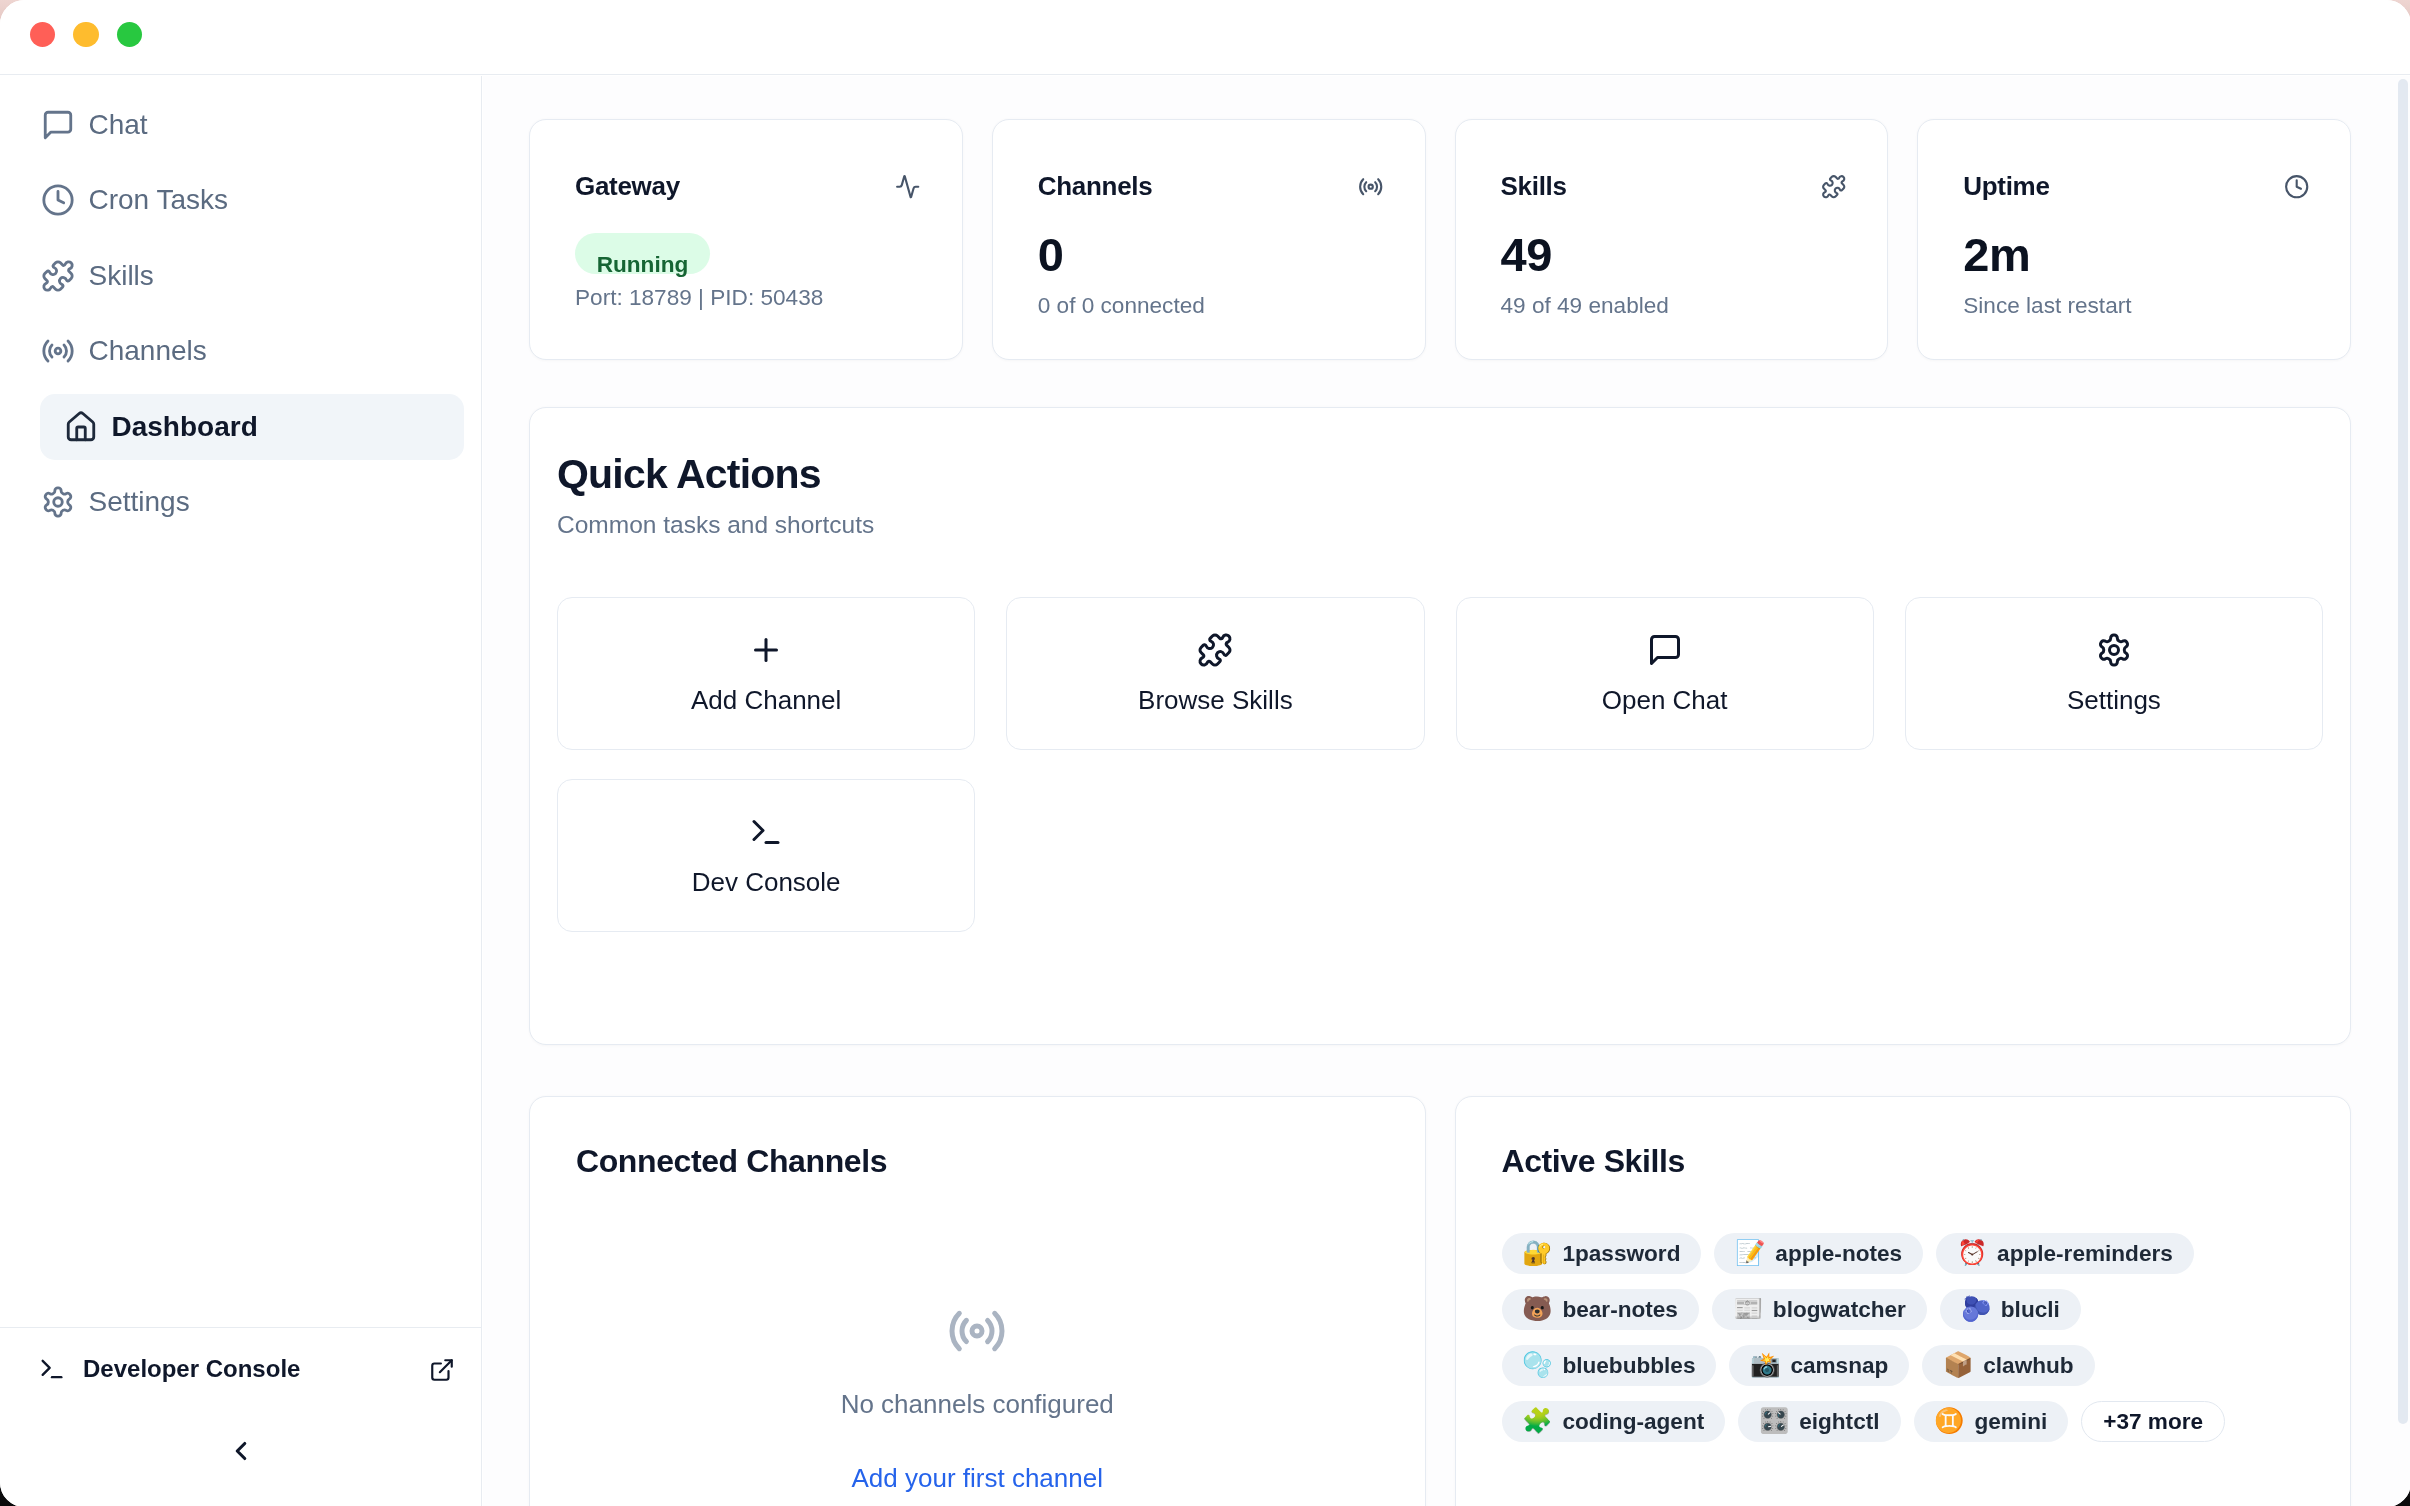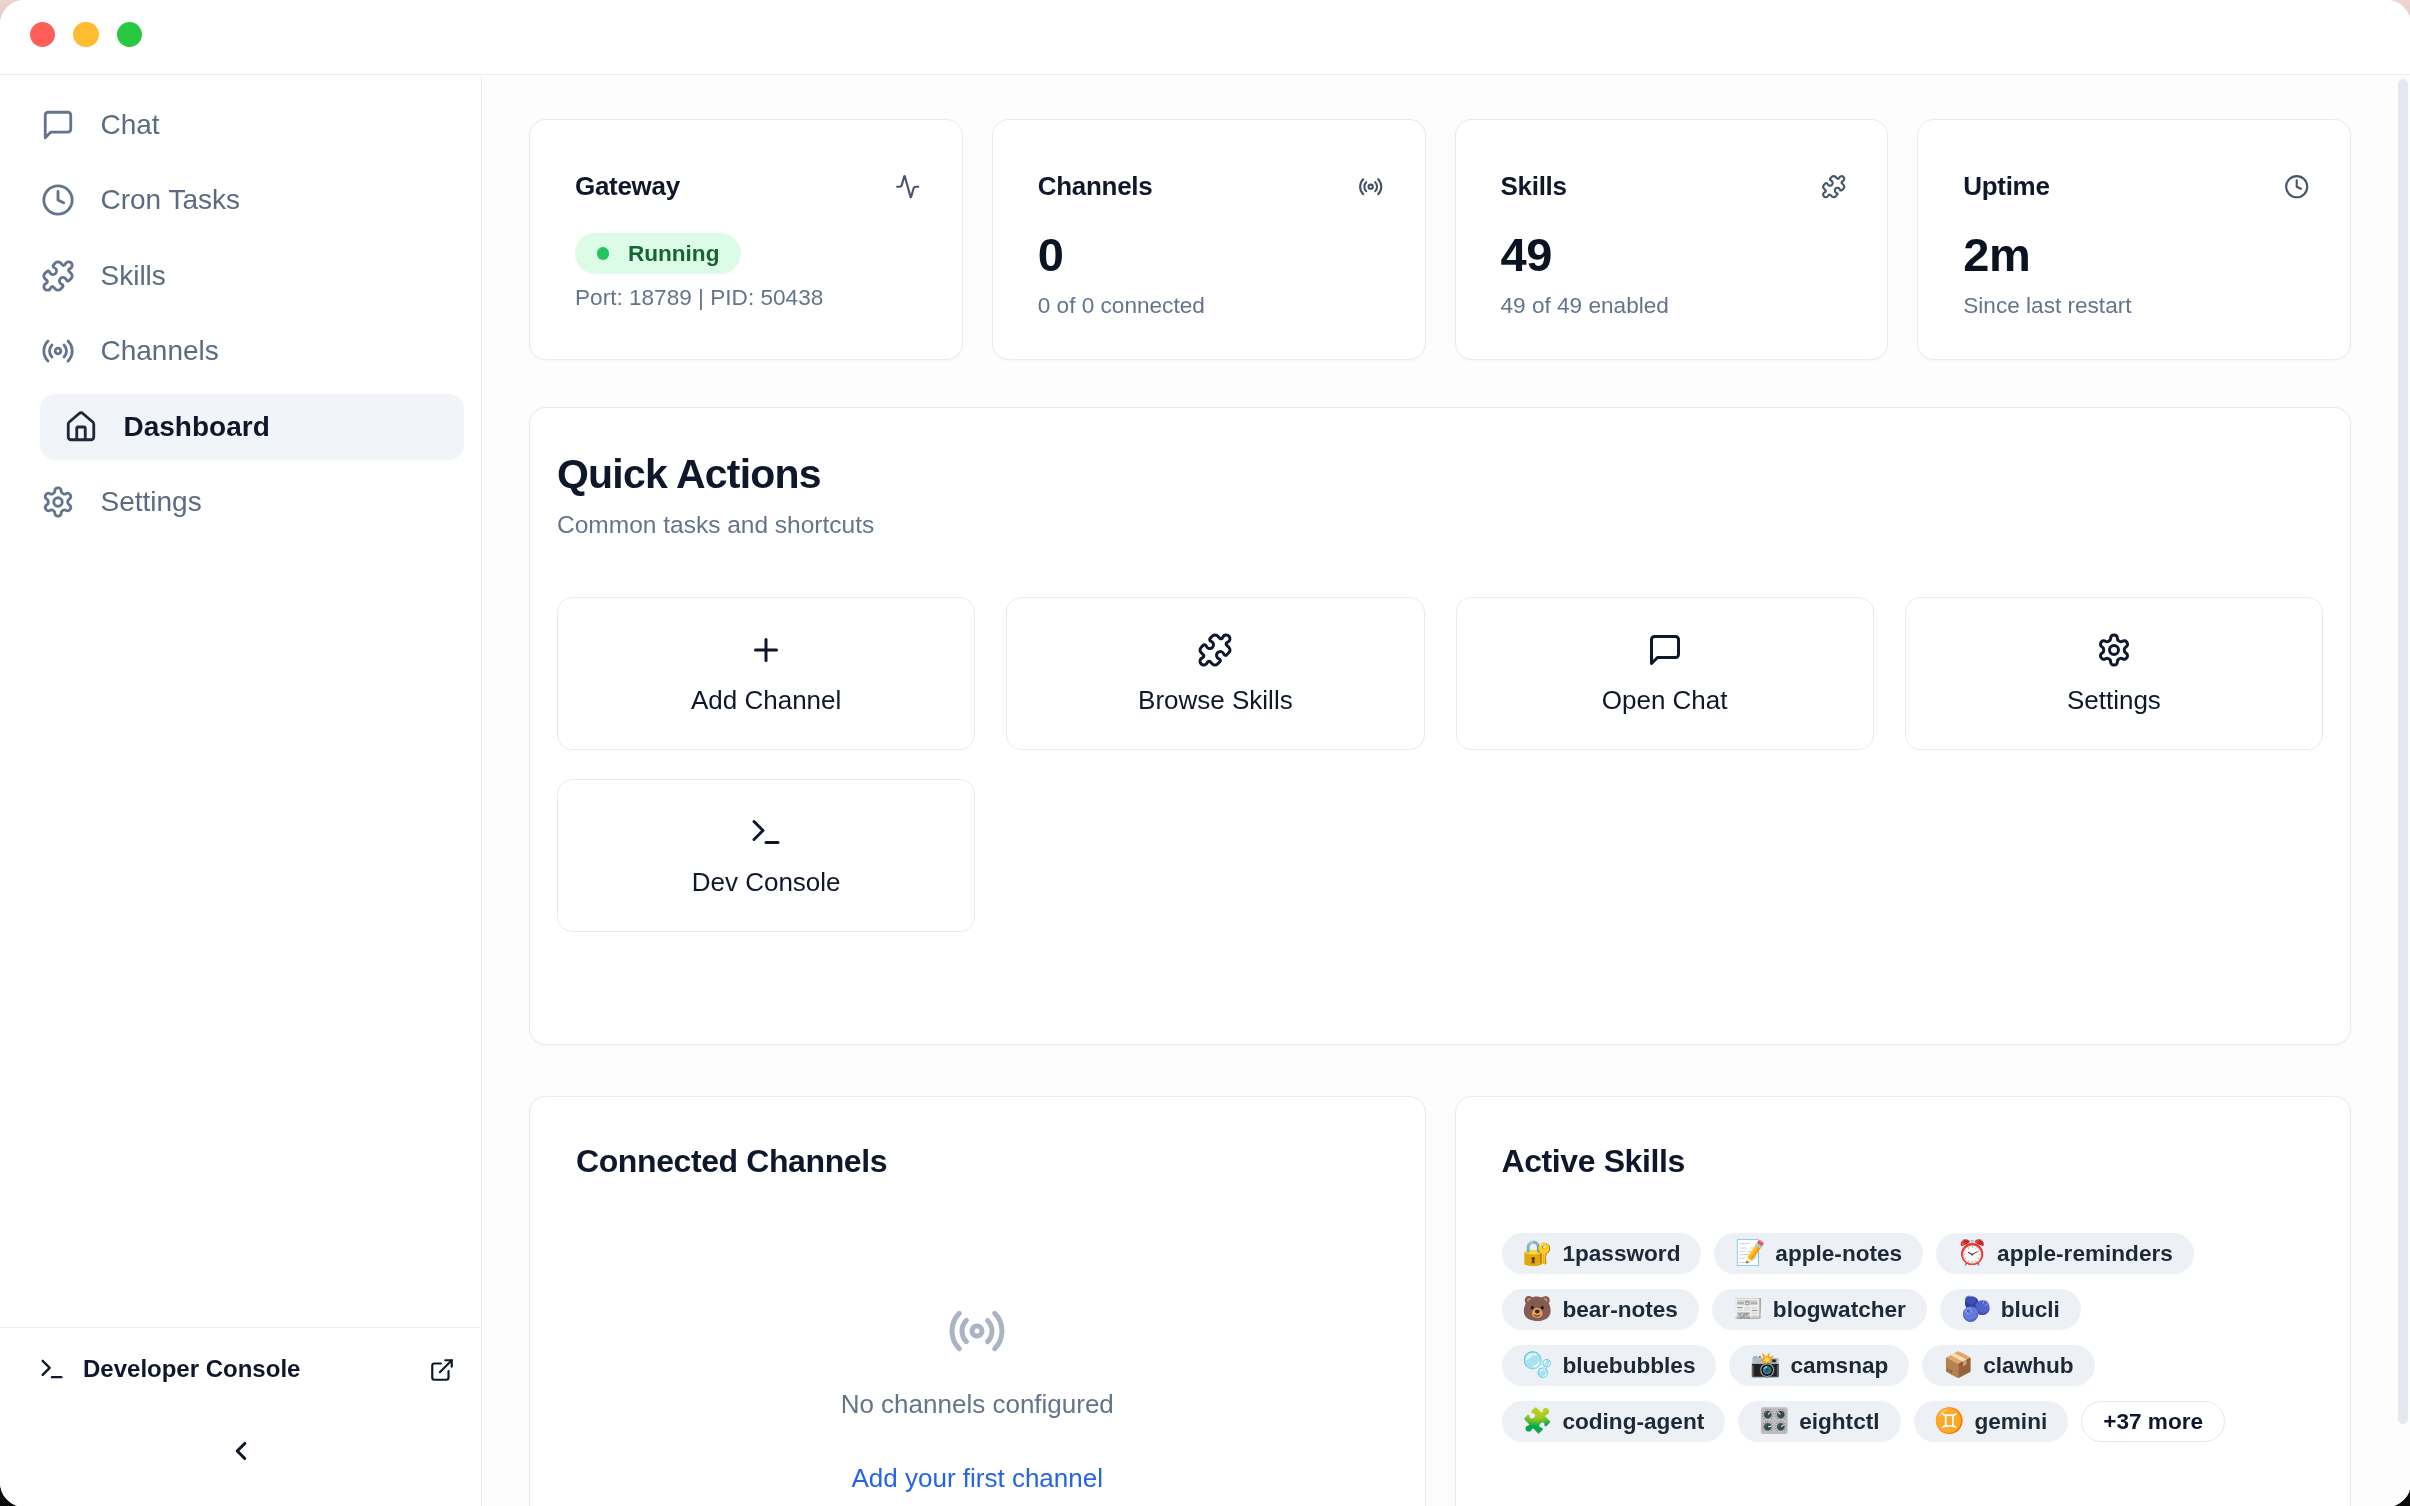--- a/index.html
+++ b/index.html
@@ -14,21 +14,21 @@
     position:absolute;inset:0;background:#ffffff;border-radius:24.5px;overflow:hidden;
   }
   
   .titlebar{position:absolute;left:0;top:0;right:0;height:74px;background:#ffffff;border-bottom:1.9px solid #e8ecf1;}
   .lights{position:absolute;left:30px;top:21.7px;display:flex;gap:18px;}
   .dot{width:25.4px;height:25.4px;border-radius:50%;background:#ccc;border:none;padding:0;}
   
   .sidebar{position:absolute;left:0;top:76px;bottom:0;width:481px;background:#ffffff;border-right:1.9px solid #e8ecf1;}
   .nav{padding-top:16px;display:flex;flex-direction:column;}
   .nav-item{
-    display:flex;align-items:center;gap:26px;height:66px;margin:0 17px 9.4px 17px;
+    display:flex;align-items:center;gap:14px;height:66px;margin:0 17px 9.4px 17px;
     padding-left:23.5px;border-radius:15px;cursor:default;background:transparent;border:none;
     font-size:28px;font-weight:500;color:#5b6b81;
   }
   .nav-item .icon{width:34px;height:34px;color:#64748b;flex:0 0 auto;display:inline-flex;}
   .nav-item.active{background:#f1f5f9;color:#0f172a;font-weight:600;margin-left:40px;}
   .nav-item.active .icon{color:#1e293b;}
   .icon svg{width:100%;height:100%;display:block;}
   
   .side-footer{position:absolute;left:0;right:0;bottom:0;height:179px;border-top:1.9px solid #e8ecf1;}
   .dev-row{display:flex;align-items:center;gap:17px;height:81px;padding:0 26px 0 38px;}
@@ -43,21 +43,21 @@
         padding:43px 60px 0 46px;box-sizing:border-box;}
   .card{background:#ffffff;border:1.9px solid #e6ebf2;border-radius:17px;box-sizing:border-box;
         box-shadow:0 0.9px 2.8px rgba(15,23,42,.03);}
   
   .stats-row{display:flex;gap:29px;border-radius:9px;}
   .stat-card{flex:1;height:241px;padding:51px 41px 0 45px;}
   .stat-head{display:flex;align-items:center;justify-content:space-between;}
   .stat-title{font-size:26px;font-weight:600;color:#0f172a;letter-spacing:-0.3px;}
   .stat-head .icon{width:25.4px;height:25.4px;color:#475569;}
   .stat-badge{display:inline-flex;align-items:center;gap:19px;margin-top:31px;height:41px;
-              padding:0 21.7px;background:var(--running-bg,#dcfce7);border-radius:941px;}
+              padding:0 21.7px;background:var(--running-bg,#dcfce7);border-radius:941px;flex-direction:column;}
   .badge-dot{width:12.2px;height:12.2px;border-radius:50%;background:var(--running-dot,#22c55e);}
   .badge-text{font-size:22.6px;font-weight:600;color:var(--running-text,#166534);}
   .stat-value{font-size:47px;font-weight:700;color:#0b1220;margin-top:24.5px;letter-spacing:-0.5px;}
   .stat-sub{font-size:22.6px;color:#64748b;margin-top:11.3px;}
   
   .qa-card{margin-top:47px;height:638px;padding:43px 27px;}
   .qa-title{font-size:41px;font-weight:700;color:#0f172a;letter-spacing:-0.8px;}
   .qa-sub{font-size:24.5px;color:#64748b;margin-top:13px;}
   .qa-grid{margin-top:58px;display:grid;grid-template-columns:repeat(4,1fr);gap:29px 31px;}
   .qa-btn{height:153px;background:#fff;border:1.9px solid #e6ebf2;border-radius:15px;

